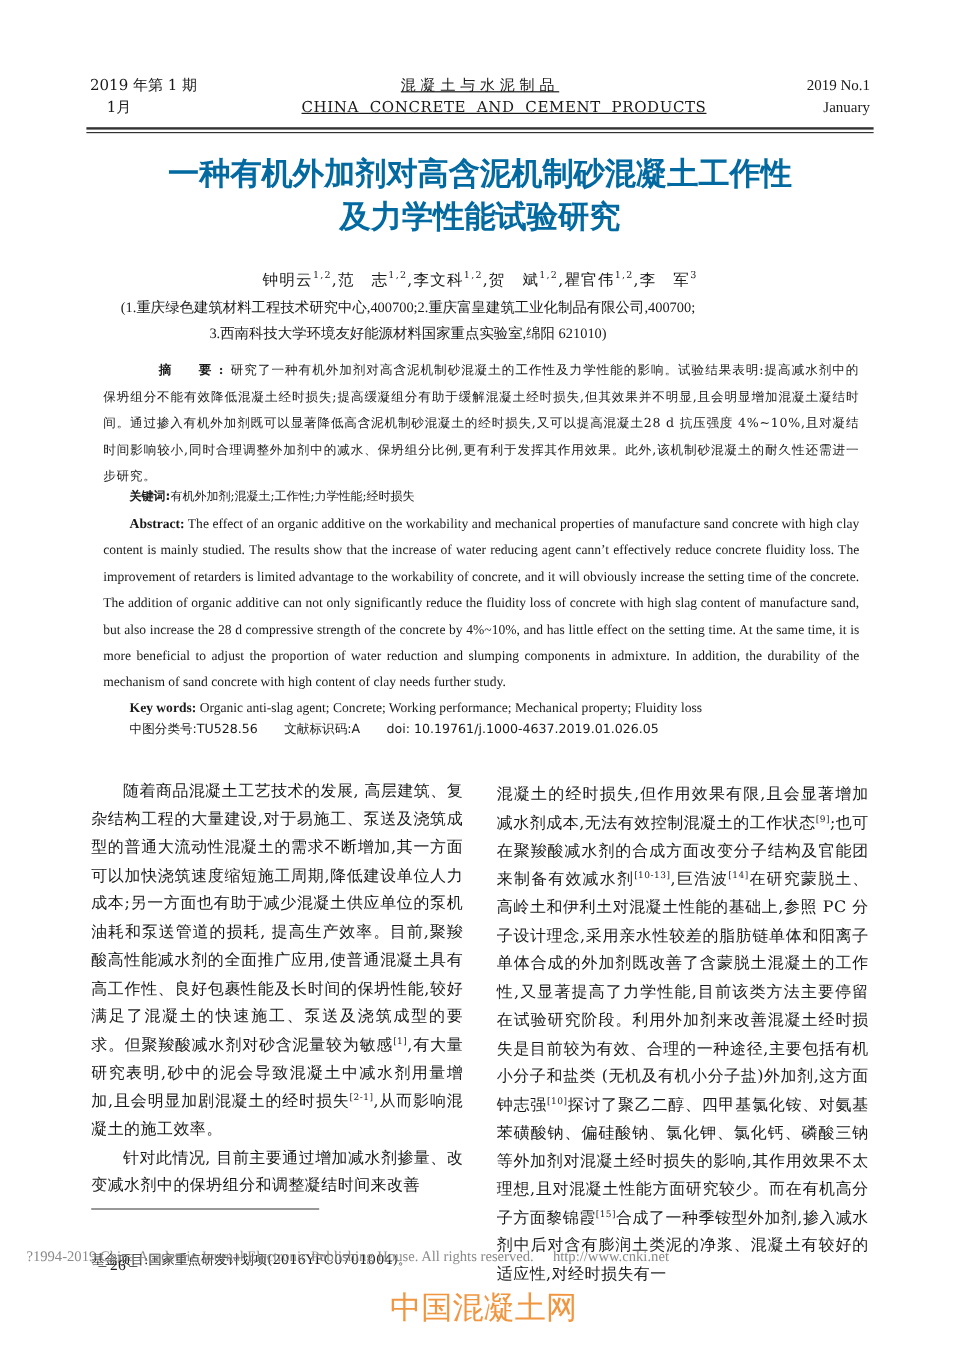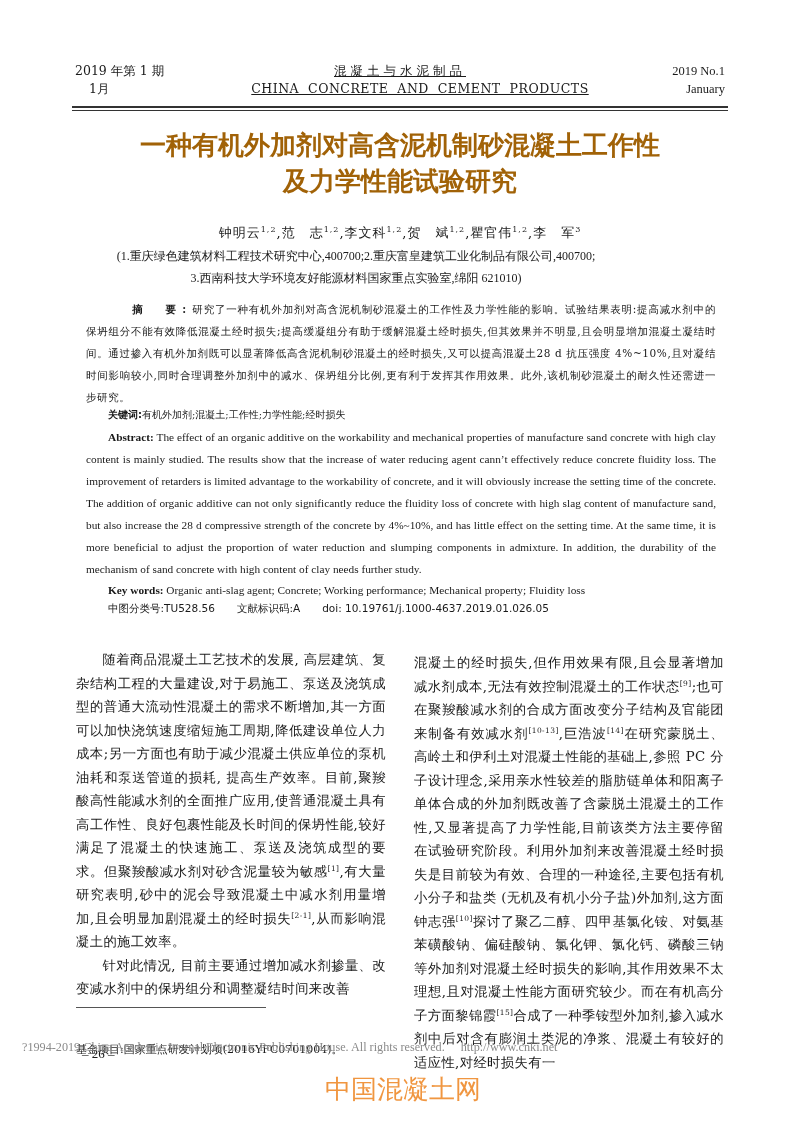--- a/index.html
+++ b/index.html
@@ -12,26 +12,26 @@
   
   .hdr-left { left: 75px; top: 62px; font-size: 12.5px; line-height: 18px; }
   .hdr-left div:nth-child(2) { padding-left: 14px; }
   .hdr-center { left: 0; width: 800px; top: 62px; text-align: center; font-size: 12.5px; line-height: 18px; letter-spacing: 0.5px; text-decoration: underline; }
   .hdr-center .cn { letter-spacing: 4px; }
   .hdr-right { right: 75px; top: 62px; text-align: right; font-size: 12.5px; line-height: 18px; font-family: "Liberation Serif", serif; }
   .hdr-rule1 { left: 72px; width: 656px; top: 106px; height: 2px; background: #333; }
   .hdr-rule2 { left: 72px; width: 656px; top: 110px; height: 1px; background: #333; }
 
   
-  .title { left: 0; width: 800px; top: 127px; text-align: center; font-family: "DejaVu Sans", sans-serif; font-size: 26px; line-height: 36px; font-weight: bold; color: #a16207; }
+  .title { left: 0; width: 800px; top: 127px; text-align: center; font-family: "DejaVu Sans", sans-serif; font-size: 26px; line-height: 36px; font-weight: bold; color: #0369a1; }
 
   
   .authors { left: 0; width: 800px; top: 221px; text-align: center; font-size: 13px; line-height: 18px; letter-spacing: 1px; }
   .authors sup { font-size: 8px; }
-  .affil { left: 16px; width: 680px; top: 245px; text-align: center; font-size: 12px; line-height: 22px; font-family: "Liberation Serif", serif; }
+  .affil { left: 0; width: 680px; top: 245px; text-align: center; font-size: 12px; line-height: 22px; font-family: "Liberation Serif", serif; }
 
   
   .abs-cn { left: 86px; width: 630px; top: 298px; font-size: 10.5px; line-height: 22px; text-align: justify; letter-spacing: 0.6px; }
   .abs-cn .lbl { font-weight: bold; letter-spacing: 6px; padding-left: 24px; }
   .kw-cn { left: 108px; top: 406px; font-size: 10px; line-height: 18px; }
   .kw-cn .lbl { font-weight: bold; font-family: "DejaVu Sans", sans-serif; }
   .abs-en { left: 86px; width: 630px; top: 426px; font-family: "Liberation Serif", serif; font-size: 11.3px; line-height: 22px; text-align: justify; text-indent: 22px; }
   .abs-en .lbl { font-weight: bold; }
   .kw-en { left: 108px; top: 581px; font-family: "Liberation Serif", serif; font-size: 11.3px; line-height: 18px; }
   .kw-en .lbl { font-weight: bold; }

